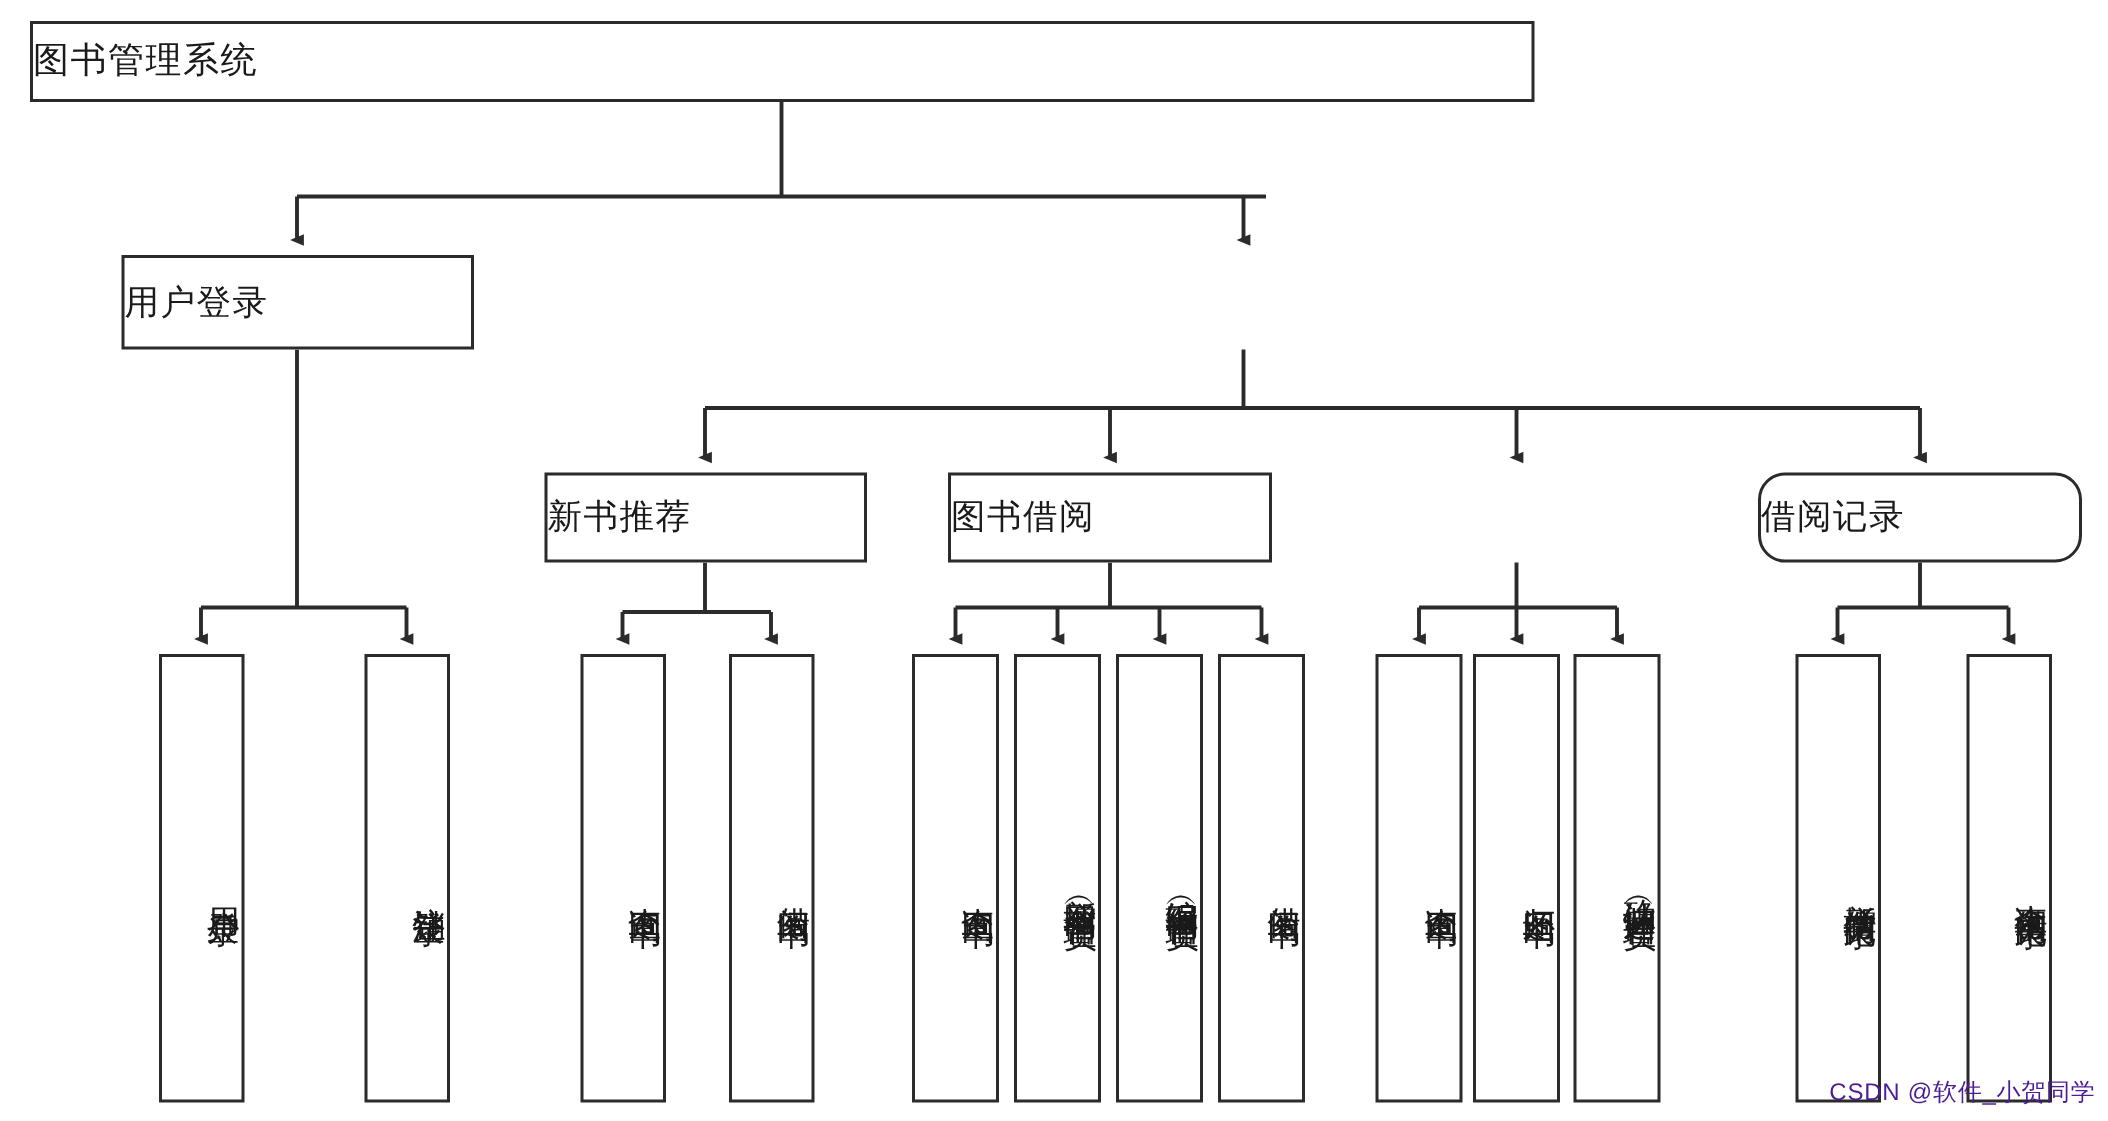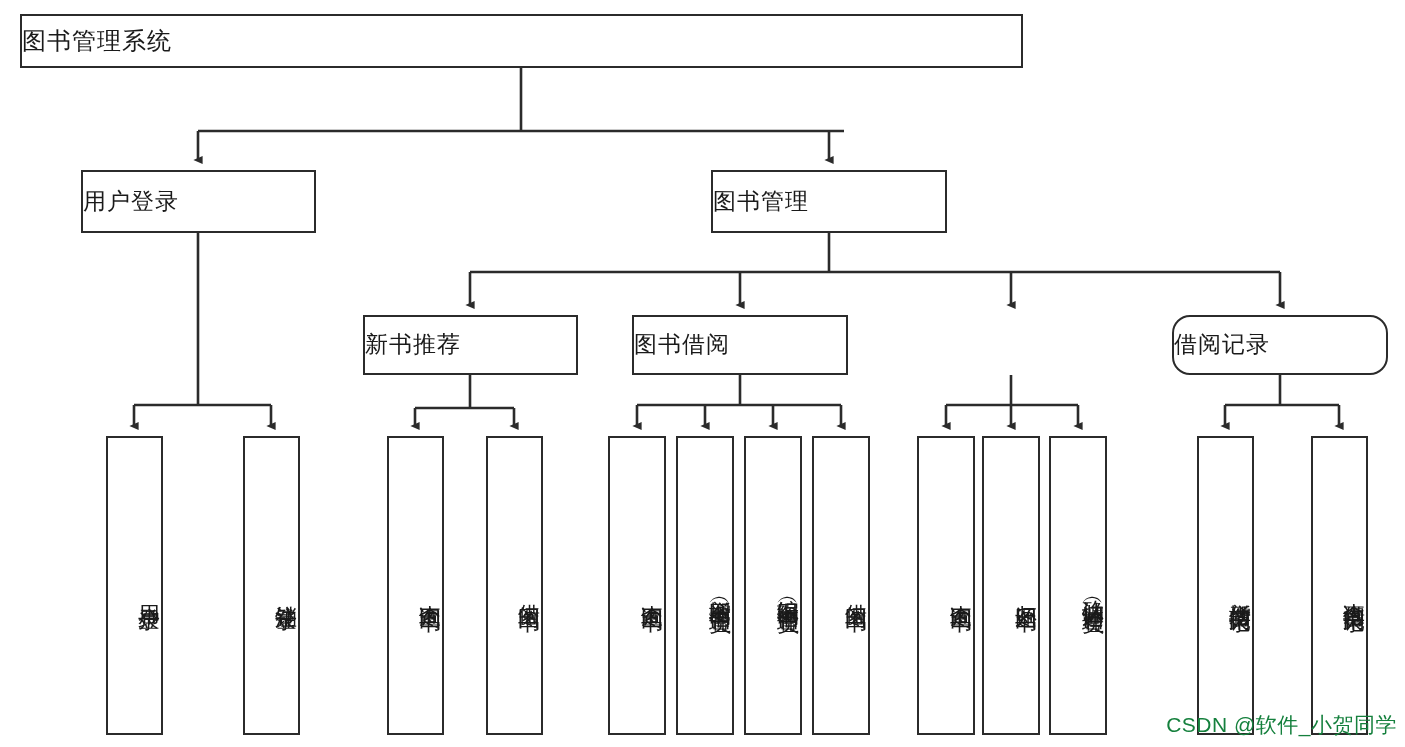--- a/index.html
+++ b/index.html
@@ -57,22 +57,22 @@
     writing-mode: vertical-rl;
     text-orientation: upright;
     display: block;
     line-height: 1.12;
     white-space: nowrap;
   }
   .watermark {
     position: absolute;
     right: 8px;
     bottom: 8px;
-    font-size: 21px;
-    color: #15803d;
+    font-size: 16px;
+    color: #4c1d95;
     letter-spacing: 0.5px;
     white-space: nowrap;
     font-family: "Liberation Sans", "DejaVu Sans", sans-serif;
   }
 </style>
 </head>
 <body>
 
 <div id="canvas">
 
@@ -126,23 +126,20 @@
     </g>
   </svg>
 
   <div class="node h root" style="left:20px; top:14px; width:1003px; height:54px;">
     <span>图书管理系统</span>
   </div>
 
   <div class="node h" style="left:81px; top:170px; width:235px; height:63px;">
     <span>用户登录</span>
   </div>
-  <div class="node h" style="left:711px; top:170px; width:236px; height:63px;">
-    <span>图书管理</span>
-  </div>
 
   <div class="node h" style="left:632px; top:315px; width:216px; height:60px;">
     <span>图书借阅</span>
   </div>
   <div class="node h" style="left:363px; top:315px; width:215px; height:60px;">
     <span>新书推荐</span>
   </div>
   <div class="node h" style="left:1172px; top:315px; width:216px; height:60px;border-radius:18px;">
     <span>借阅记录</span>
   </div>

